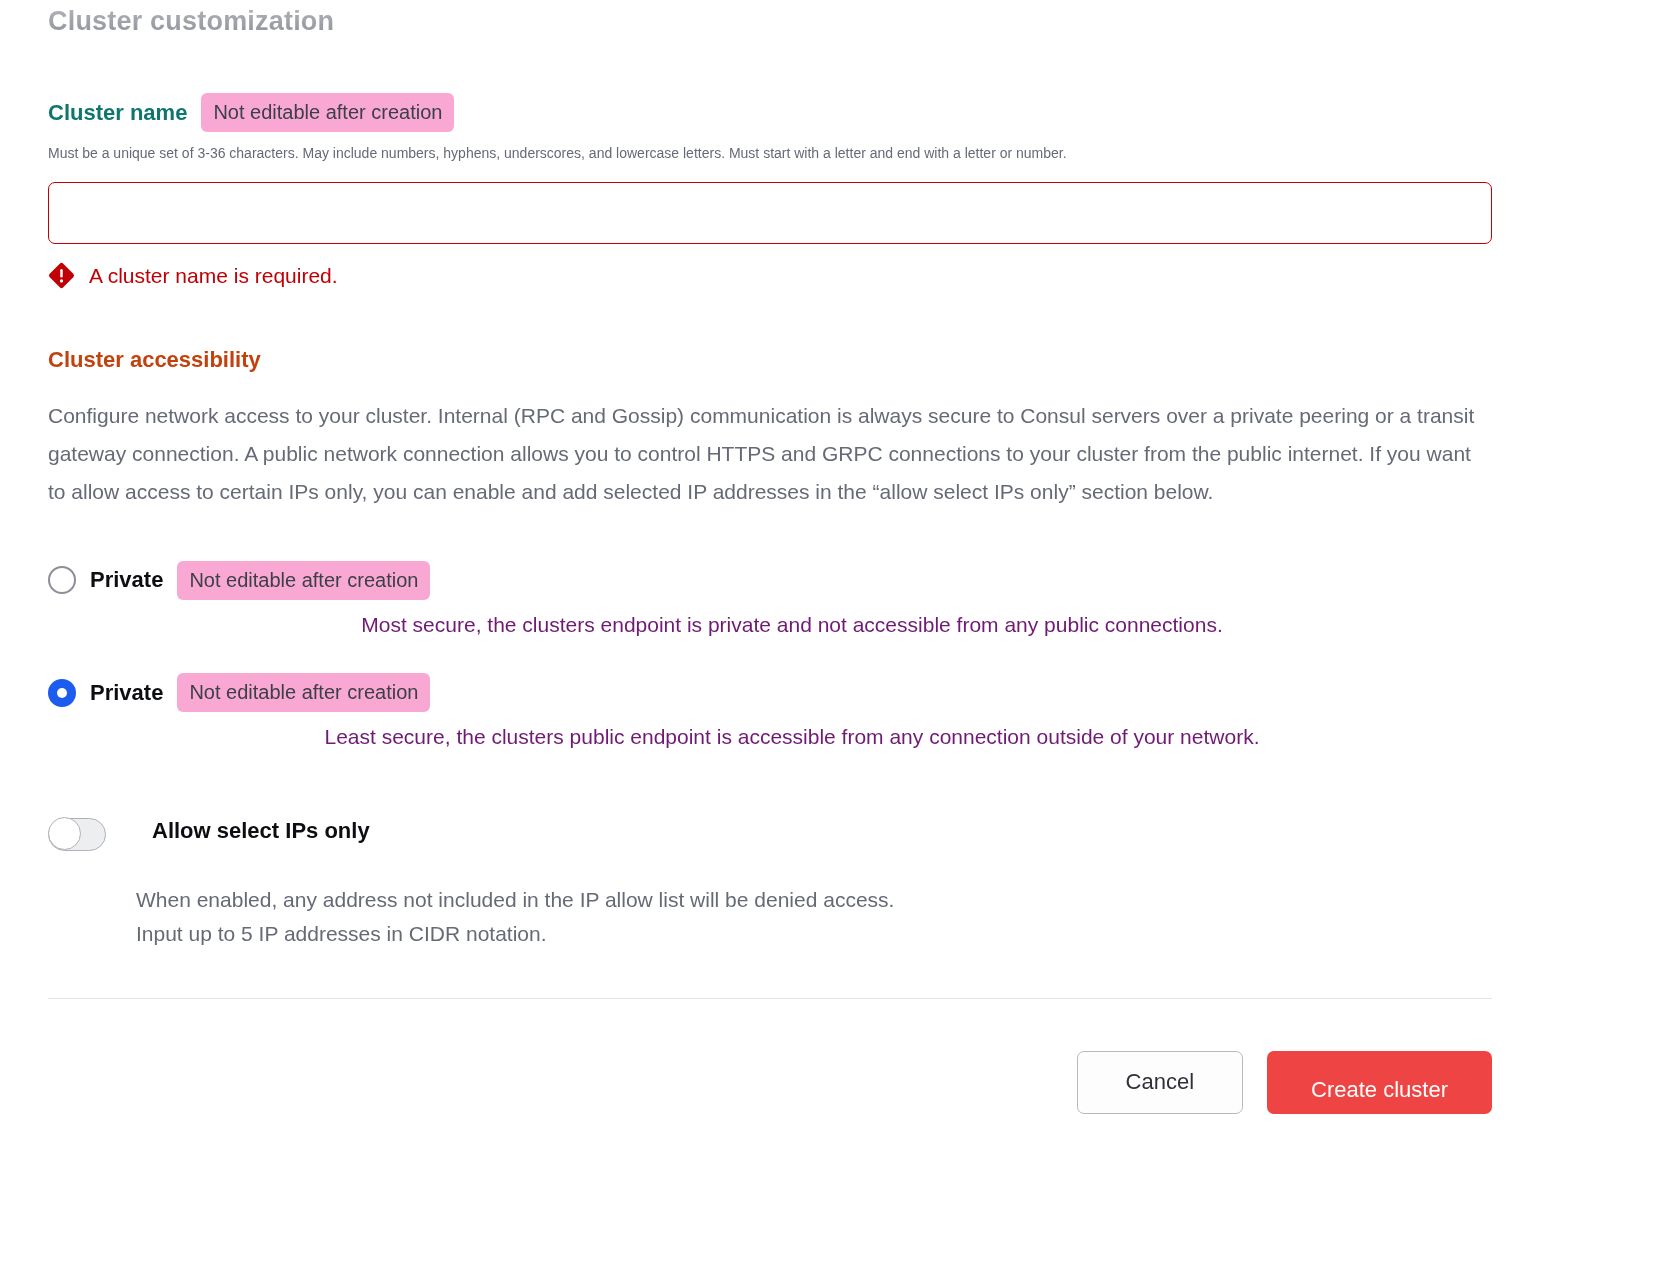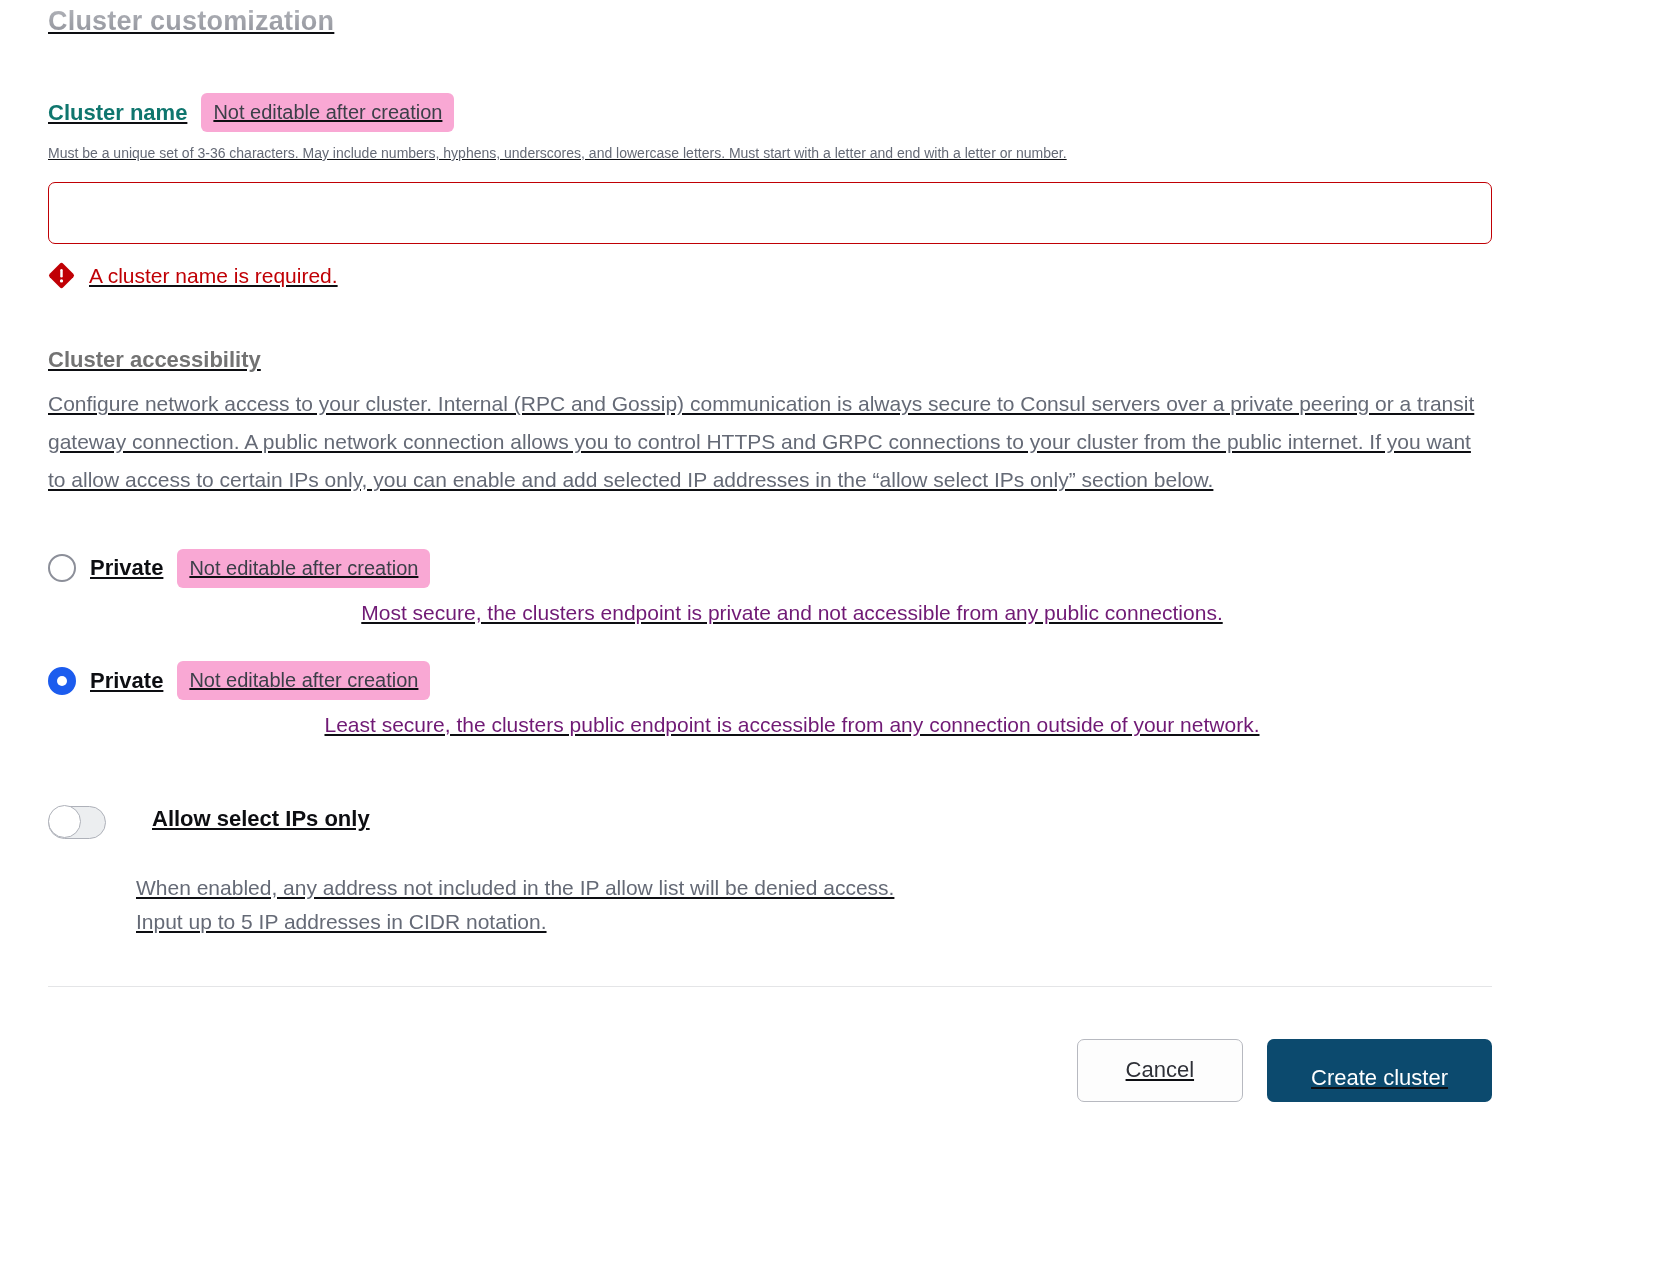--- a/index.html
+++ b/index.html
@@ -8,21 +8,21 @@
     width: 1672px;
     height: 1274px;
     font-family: "Liberation Sans", sans-serif;
     color: #0d0e12;
     overflow: hidden;
   }
   .container {
     padding: 6px 180px 0 48px;
     width: 1672px;
   }
-  .inner { width: 1444px; text-decoration: underline; }
+  .inner { width: 1444px; }
 
   .page-title {
     font-size: 27px;
     font-weight: 700;
     letter-spacing: 0.2px;
     background: linear-gradient(180deg, #b3b5bb 0%, #8e9098 100%);
     -webkit-background-clip: text;
     background-clip: text;
     color: transparent;
     margin-bottom: 56px;
@@ -79,22 +79,22 @@
   }
   .error-icon { width: 27px; height: 27px; flex: 0 0 auto; display: block; }
   .error-text {
     font-size: 21px;
     color: #c00005;
   }
 
   .section-heading {
     font-size: 22px;
     font-weight: 700;
-    color: #737373;
-    margin-bottom: 12px;
+    color: #c2410c;
+    margin-bottom: 24px;
   }
   .section-desc {
     font-size: 21px;
     line-height: 1.8;
     color: #656a76;
     margin-bottom: 50px;
   }
 
   .radio-option { margin-bottom: 26px; }
   .radio-row {
@@ -200,21 +200,21 @@
     cursor: pointer;
     line-height: 1;
   }
   .btn-secondary {
     background: #fdfdfd;
     color: #2f3138;
     border: 1.5px solid #b7b9c0;
     padding: 19px 48px 20px;
   }
   .btn-primary {
-    background: #0c4a6e;
+    background: #ef4444;
     color: #ffffff;
     border: none;
     padding: 20px 44px 4px;
   }
 </style>
 </head>
 <body>
 
 <div class="container">
   <div class="inner">

